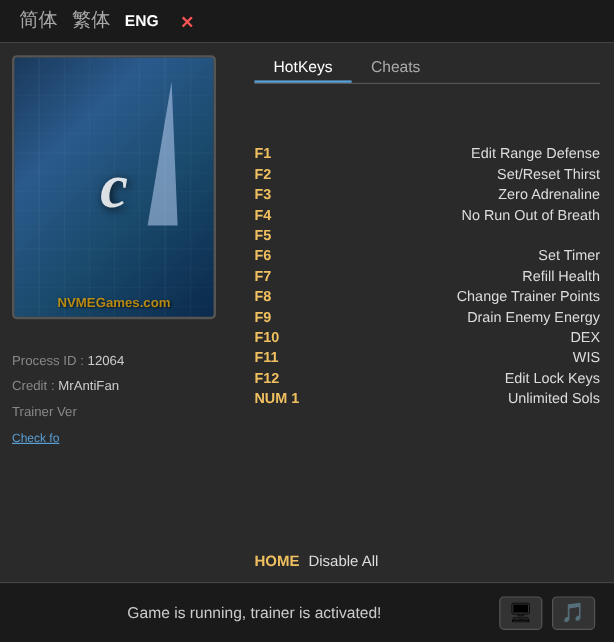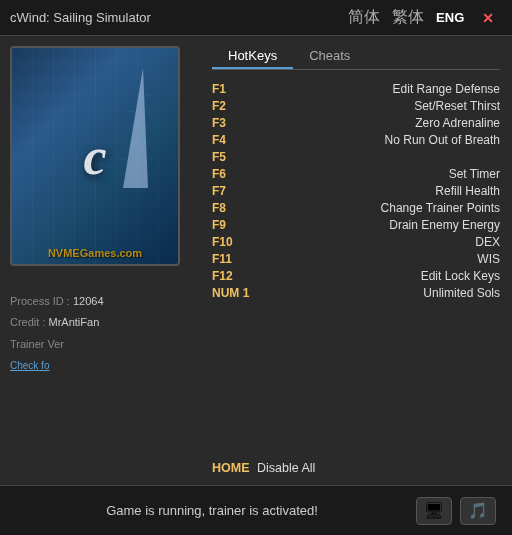--- a/index.html
+++ b/index.html
@@ -158,20 +158,21 @@
       text-decoration: underline;
       cursor: pointer;
     }
 
     
     .right-panel {
       flex: 1;
       padding: 8px 12px;
       display: flex;
       flex-direction: column;
+      gap: 39px;
     }
 
     
     .tabs {
       display: flex;
       margin-bottom: 10px;
       border-bottom: 1px solid #555;
     }
     .tab {
       padding: 4px 16px;
@@ -252,21 +253,20 @@
       justify-content: center;
       margin-left: 8px;
       cursor: pointer;
       font-size: 16px;
     }
   </style>
 </head>
 <body>
 
 <div class="title-bar">
-  <span class="title-bar-title">cWind: Sailing Simulator</span>
   <button class="lang-btn">简体</button>
   <button class="lang-btn">繁体</button>
   <button class="lang-btn active">ENG</button>
   <button class="close-btn">✕</button>
 </div>
 
 <div class="main">
 
   <div class="left-panel">
     <div class="game-image">

